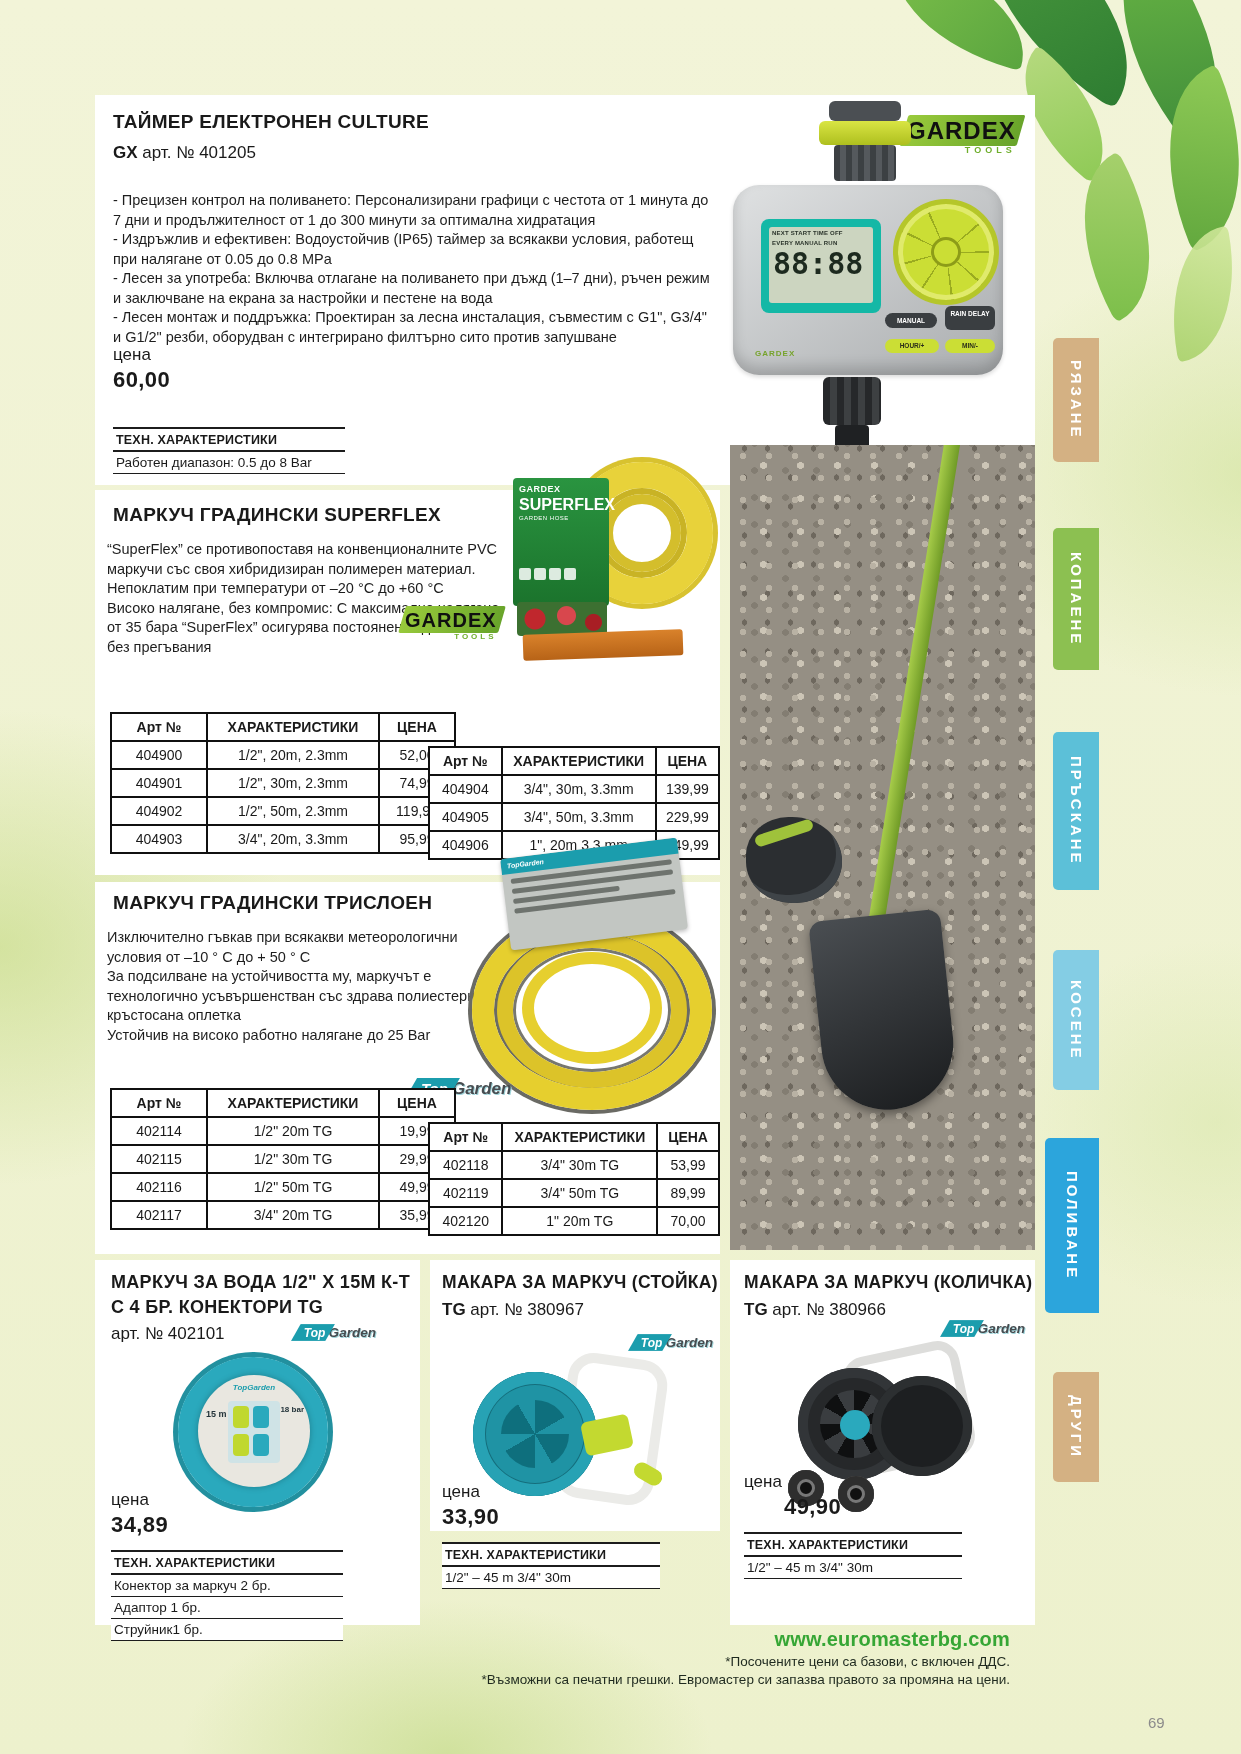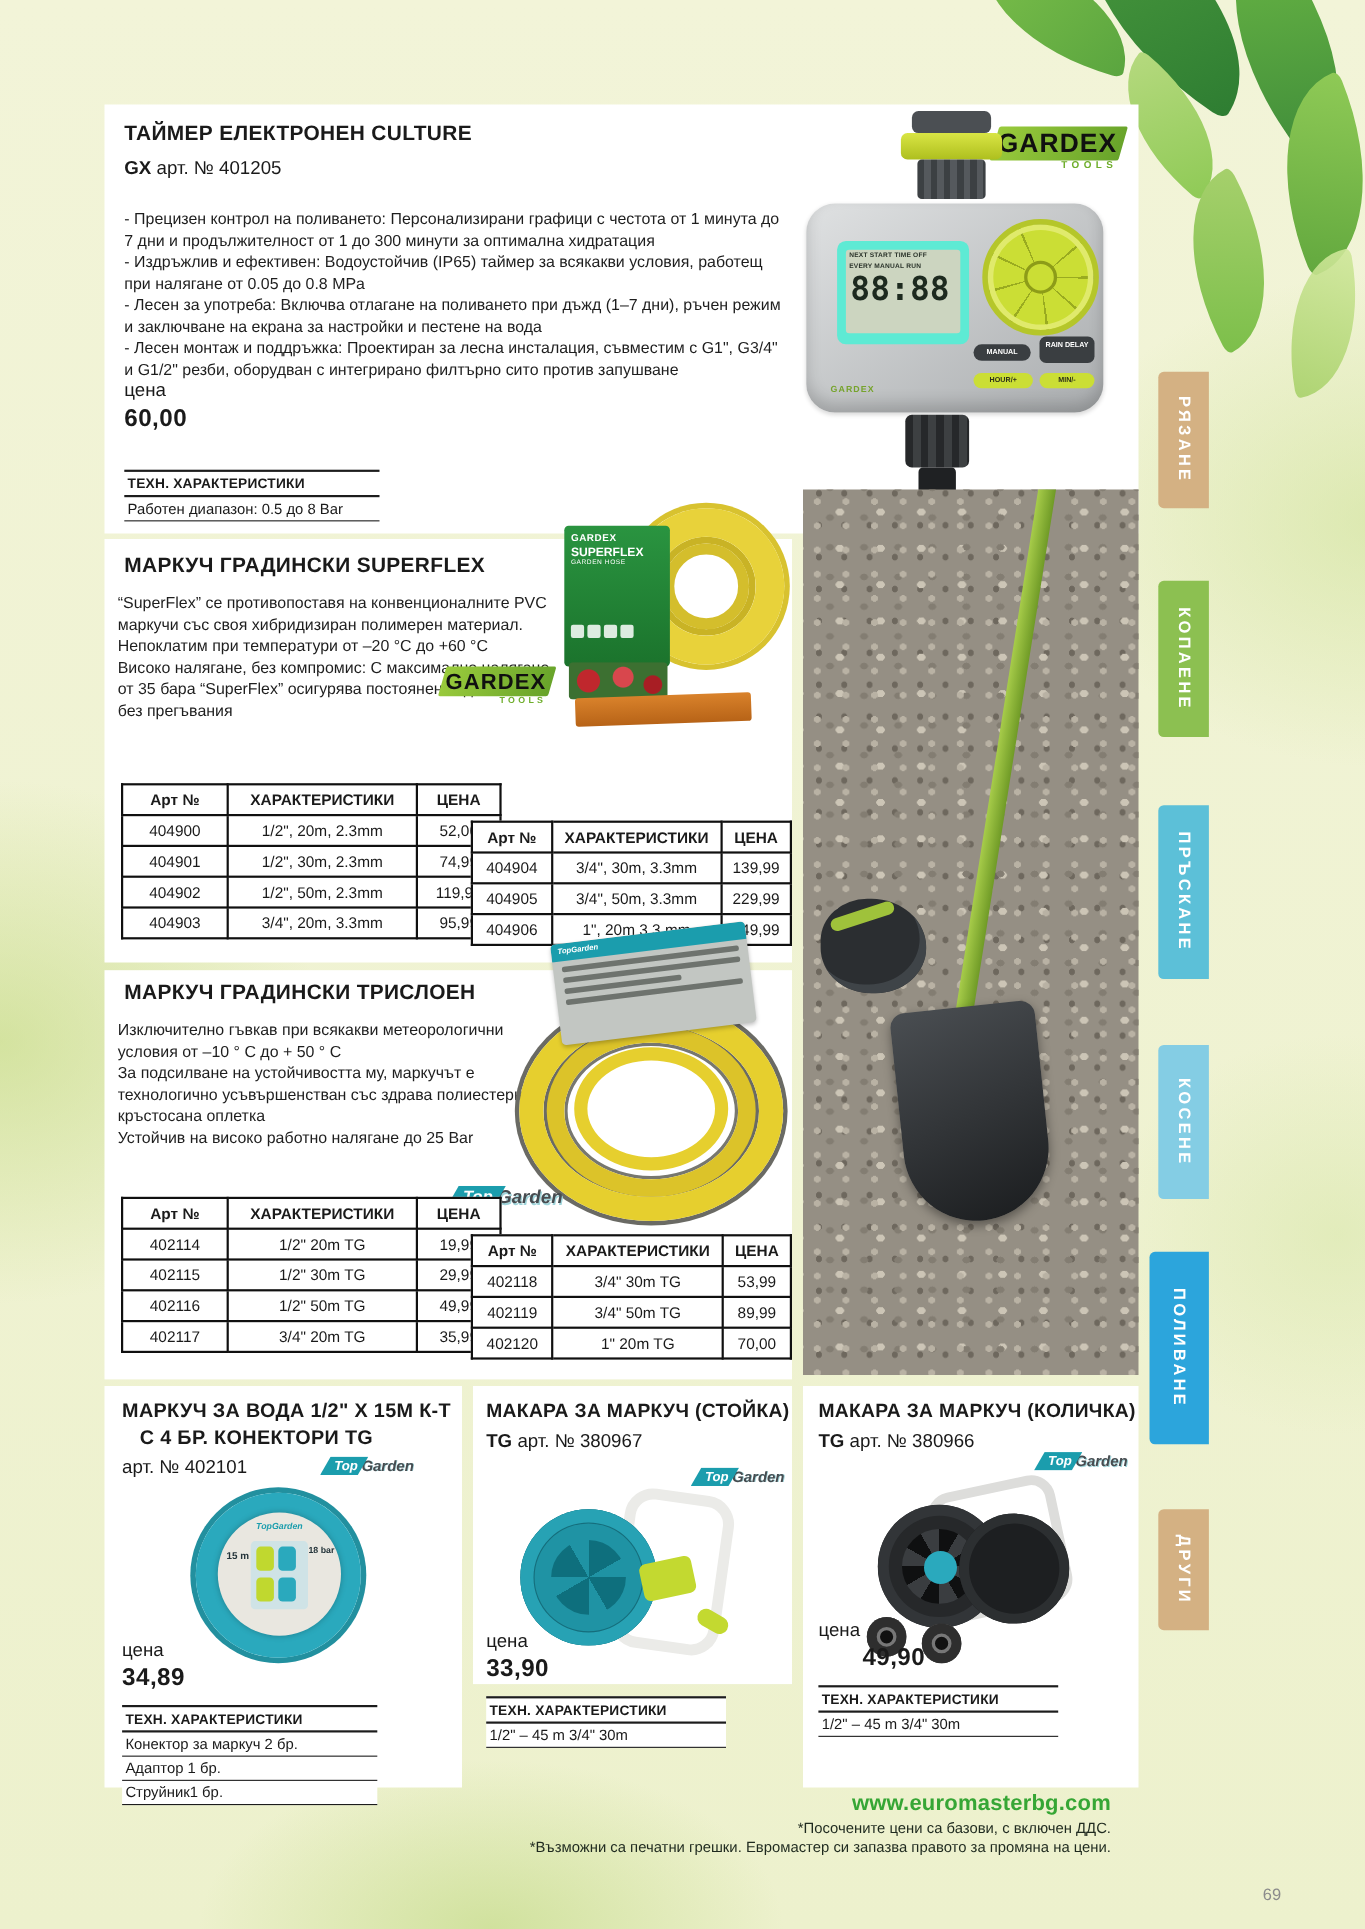--- a/index.html
+++ b/index.html
@@ -56,21 +56,21 @@
     text-shadow:1px 1px 0 #9fd4da;}
   .tg-sm{transform:scale(.8);transform-origin:left center;}
   
   .timer-device{position:absolute;left:638px;top:6px;width:300px;height:376px;}
   .td-part{position:absolute;}
   .td-conn1{left:96px;top:0;width:72px;height:20px;background:#4b4f53;border-radius:6px;}
   .td-conn2{left:86px;top:20px;width:92px;height:24px;background:linear-gradient(#d9e544,#aebf1e);border-radius:6px;}
   .td-conn3{left:101px;top:44px;width:62px;height:36px;background:repeating-linear-gradient(90deg,#3c4043 0 6px,#55595d 6px 12px);border-radius:4px;}
   .td-body{left:0;top:84px;width:270px;height:190px;background:linear-gradient(145deg,#dfe1e2,#aaadaf);
     border-radius:26px;box-shadow:inset 0 -8px 14px rgba(0,0,0,.18),0 2px 4px rgba(0,0,0,.15);}
-  .td-screen{left:28px;top:118px;width:120px;height:94px;background:#5eead4;border-radius:8px;}
+  .td-screen{left:28px;top:118px;width:120px;height:94px;background:#14b8a6;border-radius:8px;}
   .td-lcd{position:absolute;left:8px;top:8px;right:8px;bottom:10px;background:#ccd5c0;border-radius:3px;overflow:hidden;}
   .td-lcd-top{font-size:6px;line-height:7px;color:#2a332a;padding:3px 3px 0;font-weight:bold;letter-spacing:.2px;}
   .td-lcd-digits{font-family:"DejaVu Sans Mono",monospace;font-size:30px;font-weight:bold;color:#1d2a1f;
     text-align:left;padding-left:4px;line-height:34px;}
   .td-dial{left:160px;top:98px;width:96px;height:96px;border-radius:50%;
     background:repeating-conic-gradient(from 10deg,#cbde35 0 38deg,#9aab20 38deg 41deg);
     border:5px solid #b5c62a;box-shadow:inset 0 0 0 5px #e0ea6c;}
   .td-dial-center{position:absolute;left:33px;top:33px;width:30px;height:30px;border-radius:50%;
     background:#cbde35;border:3px solid #8d9c18;box-sizing:border-box;}
   .td-btn{position:absolute;color:#fff;font-size:6.5px;font-weight:bold;text-align:center;border-radius:8px;}
@@ -98,21 +98,21 @@
     border-radius:46% 54% 50% 50%;box-shadow:inset -6px -8px 0 #3f4448;}
   .glove::after{content:"";position:absolute;left:8px;top:10px;width:60px;height:12px;background:#9fc23b;border-radius:6px;transform:rotate(-18deg);}
   
   .photo-superflex{position:absolute;left:418px;top:-36px;width:205px;height:212px;}
   .sf-coil{position:absolute;left:58px;top:8px;width:142px;height:142px;border-radius:50%;
     border:26px solid #e8d23a;box-sizing:border-box;box-shadow:inset 0 0 0 6px #c9b325,0 0 0 5px #d8c22f;}
   .sf-coil2{position:absolute;left:90px;top:40px;width:78px;height:78px;border-radius:50%;border:10px solid #d4be2c;box-sizing:border-box;}
   .sf-box{position:absolute;left:0;top:24px;width:96px;height:128px;border-radius:4px;
     background:linear-gradient(#2a9440,#1b732c);color:#fff;padding:6px 6px;box-sizing:border-box;}
   .sf-box .b1{font-size:9px;font-weight:800;letter-spacing:.5px;}
-  .sf-box .b2{font-size:11px;font-weight:800;margin-top:2px;}
+  .sf-box .b2{font-size:16px;font-weight:800;margin-top:2px;}
   .sf-box .b3{font-size:6px;margin-top:1px;letter-spacing:.5px;}
   .sf-icons{position:absolute;left:6px;bottom:26px;display:flex;gap:3px;}
   .sf-icons i{width:12px;height:12px;background:rgba(255,255,255,.85);border-radius:2px;}
   .sf-flowers{position:absolute;left:4px;top:148px;width:90px;height:34px;
     background:radial-gradient(circle at 20% 50%,#c0272d 10px,transparent 11px),
                radial-gradient(circle at 55% 40%,#d8474d 9px,transparent 10px),
                radial-gradient(circle at 85% 60%,#a81e24 8px,transparent 9px),#3c7031;border-radius:4px;}
   .sf-crate{position:absolute;left:10px;top:178px;width:160px;height:26px;background:linear-gradient(#d9822b,#b76317);border-radius:3px;transform:rotate(-2deg);}
   
   .photo-trisloen{position:absolute;left:372px;top:-62px;width:250px;height:300px;}
@@ -420,21 +420,21 @@
             <td>402120</td>
             <td>1" 20m TG</td>
             <td>70,00</td>
           </tr>
       </tbody>
     </table>
   </div>
 
   <div class="panel" style="left:95px;top:1260px;width:325px;height:365px;">
     <div class="sec-title" style="left:16px;top:12px;font-size:18px;">МАРКУЧ ЗА ВОДА 1/2" X 15М К-Т</div>
-    <div class="sec-title" style="left:32px;top:37px;font-size:18px;">С 4 БР. КОНЕКТОРИ TG</div>
+    <div class="sec-title" style="left:16px;top:37px;font-size:18px;">С 4 БР. КОНЕКТОРИ TG</div>
     <div class="code-line" style="left:16px;top:64px;">арт. № 402101</div>
     <div class="tg-logo tg-sm" style="left:196px;top:62px;">
       <span class="tg-flag">Top</span>
       <span class="tg-word">Garden</span>
     </div>
     <div class="photo-hosekit">
       <div class="hk-coil"></div>
       <div class="hk-disc">
         <div class="t">TopGarden</div>
         <div class="hk-m">15 m</div>

